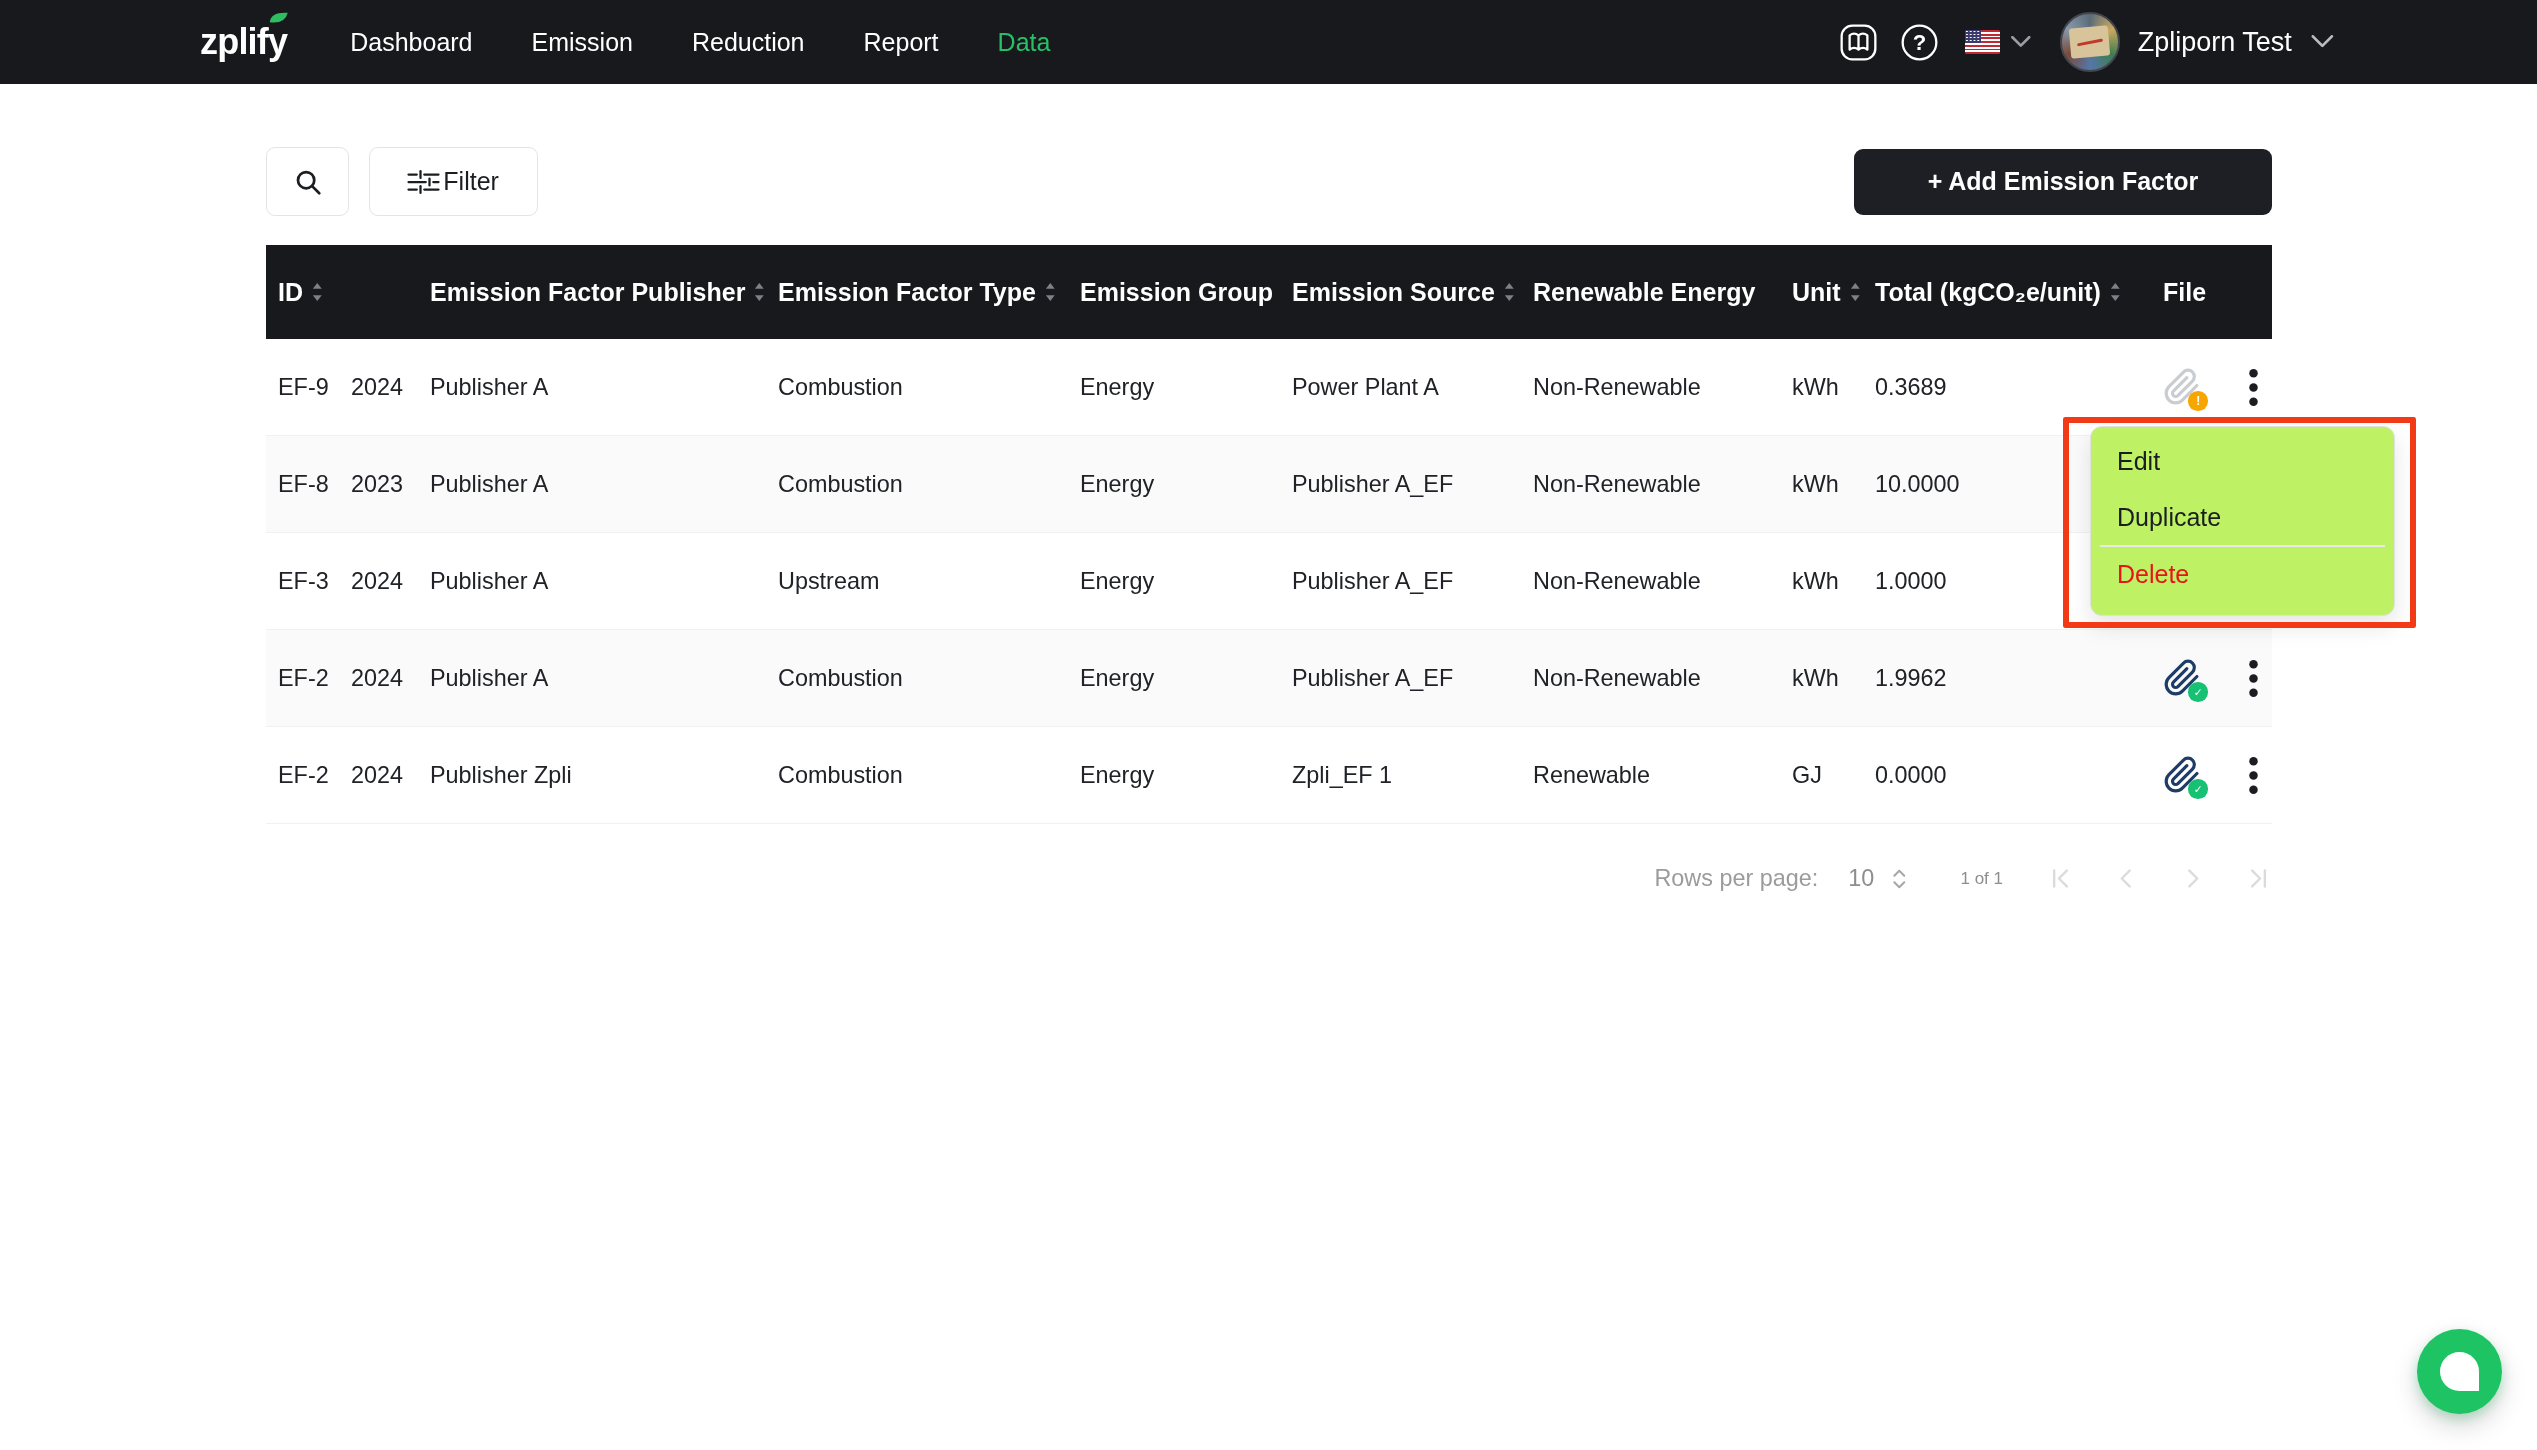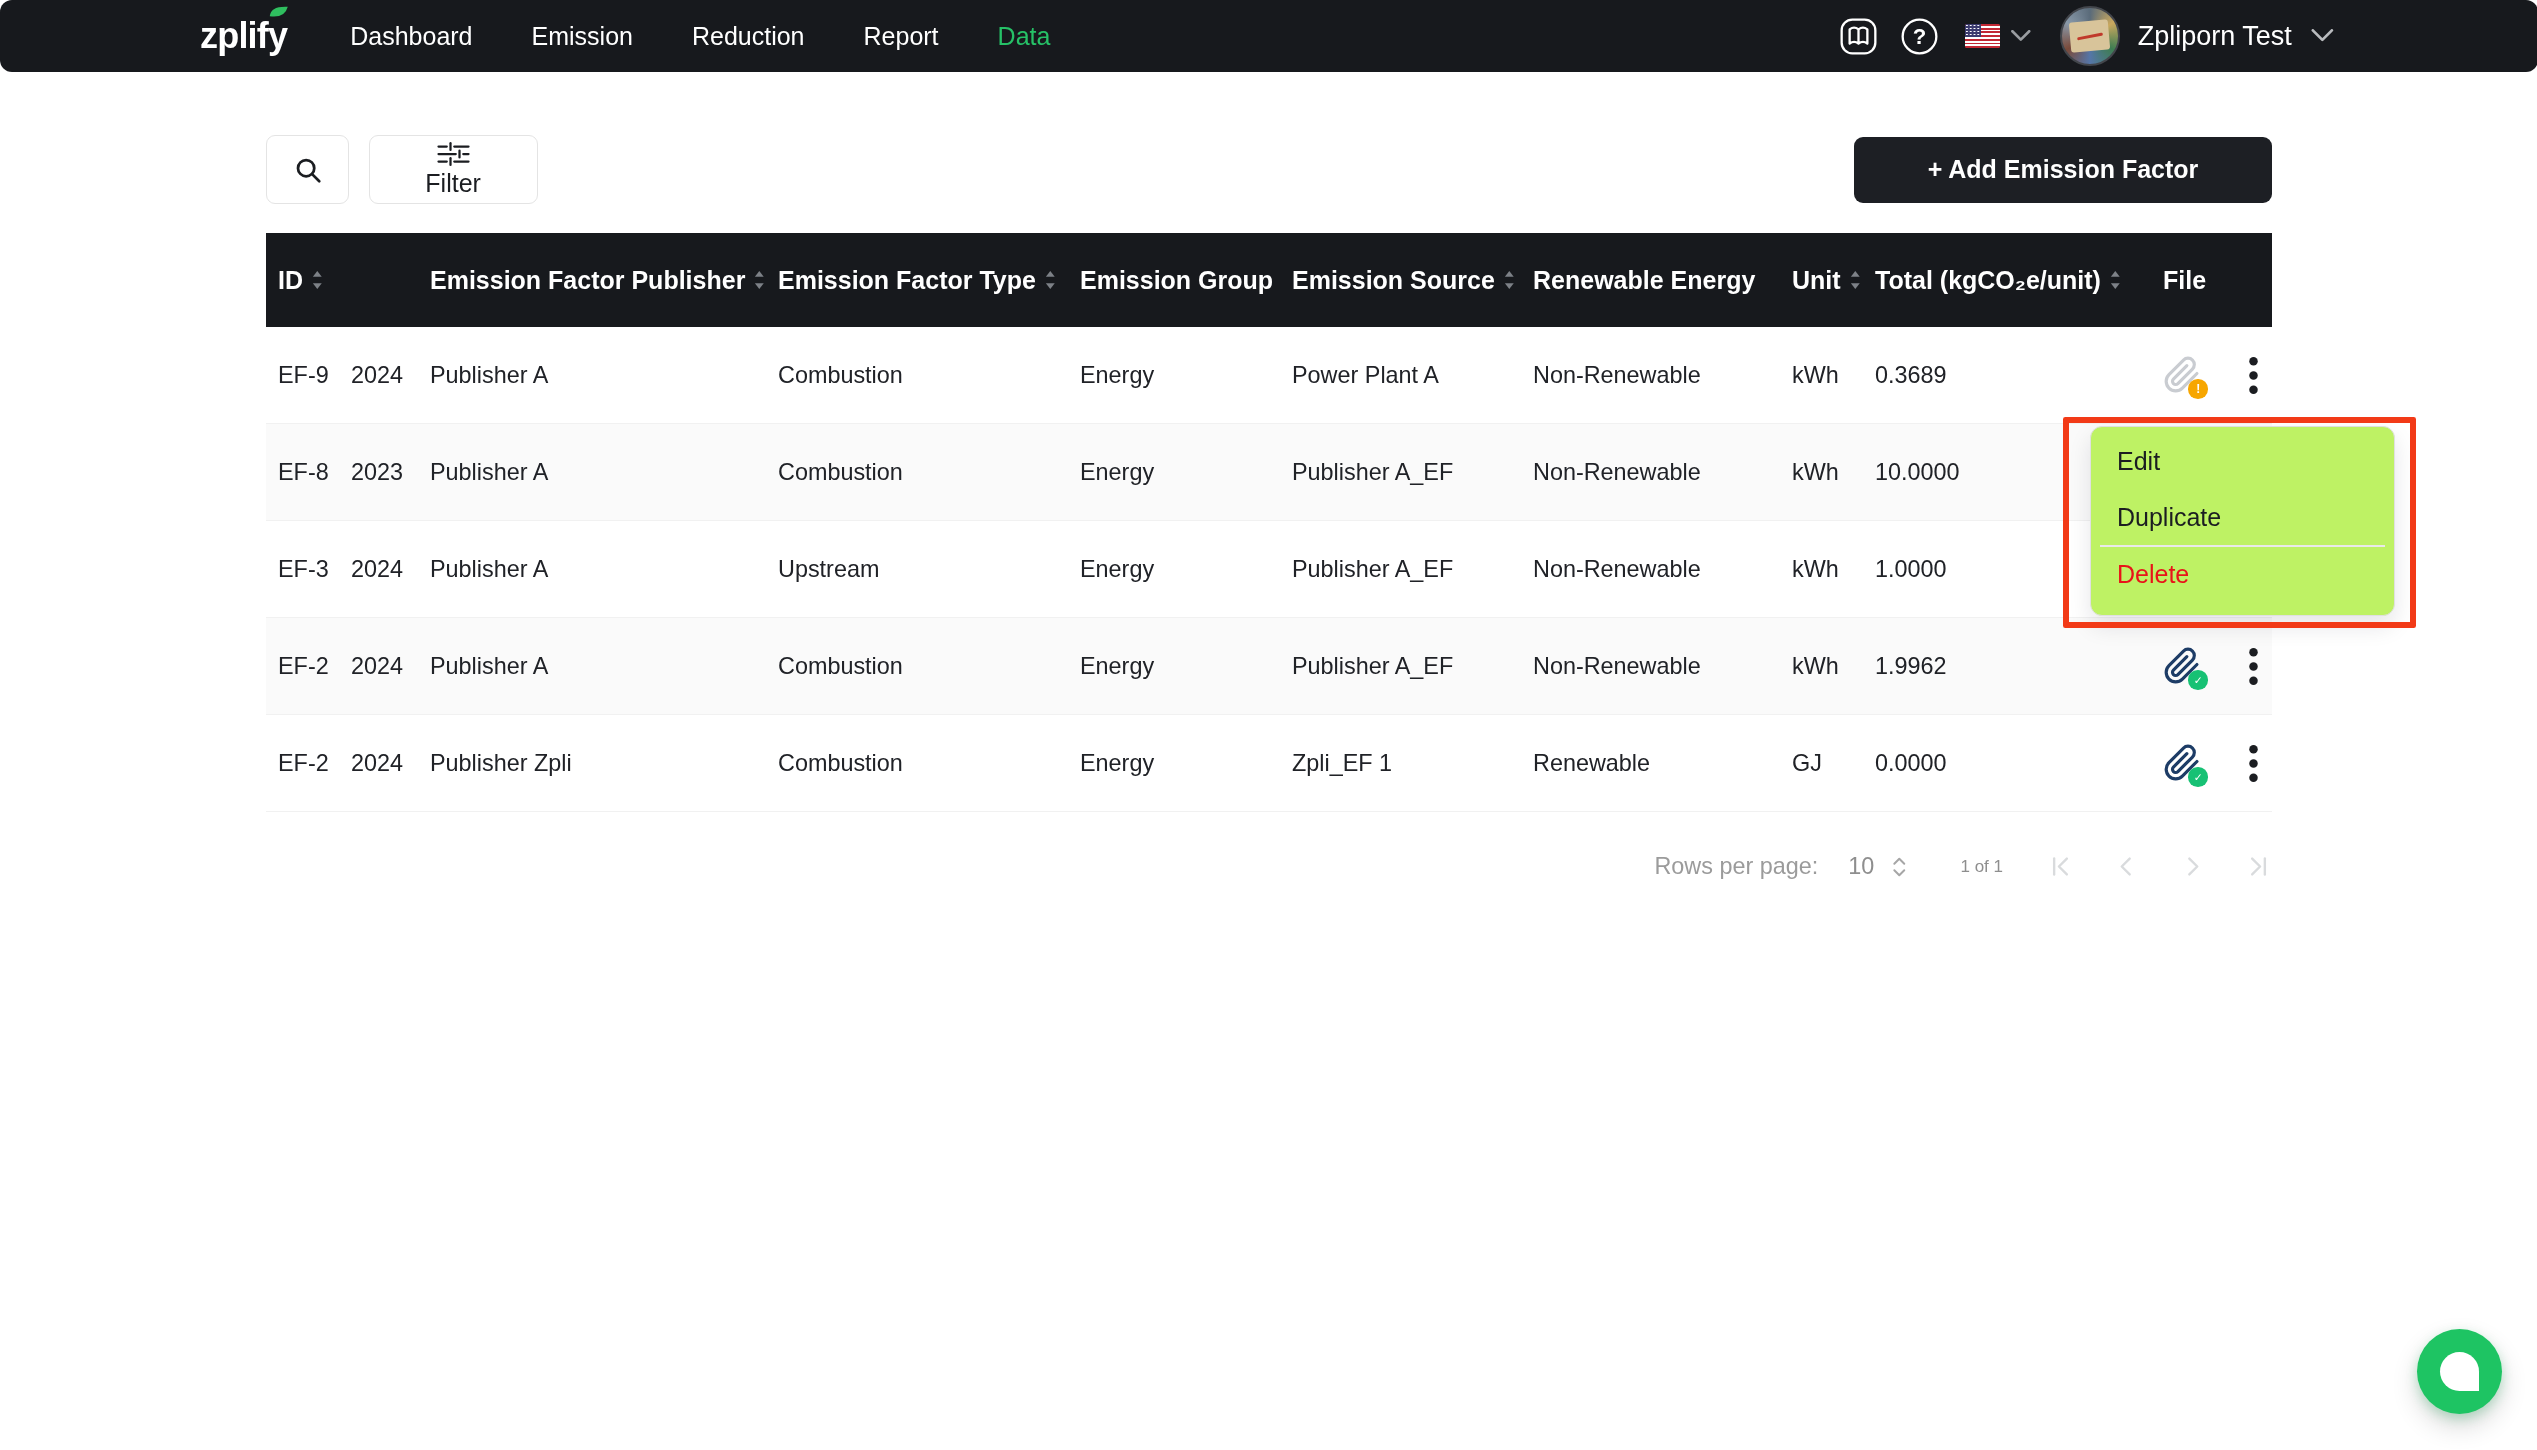--- a/index.html
+++ b/index.html
@@ -5,22 +5,22 @@
   * { margin:0; padding:0; box-sizing:border-box; }
   html,body { width:2538px; height:1450px; }
   body {
     font-family:"Liberation Sans","DejaVu Sans",sans-serif;
     background:#ffffff; color:#1b1d21; overflow:hidden;
   }
   .page { position:relative; width:2538px; height:1450px; }
 
   
   .navbar {
-    position:relative; z-index:10; height:72px; background:#17191d;
-    display:flex; align-items:center; padding:0 204px 0 200px;border-radius:12px;
+    position:relative; z-index:10; height:84px; background:#17191d;
+    display:flex; align-items:center; padding:0 204px 0 200px;
   }
   .brand { position:relative; color:#fff; font-size:36px; font-weight:700; letter-spacing:-0.8px; }
   .brand .leaf { position:absolute; left:69px; top:-10.6px; transform:rotate(8deg); }
   .nav-links { display:flex; gap:59px; margin-left:63px; }
   .nav-link { font-size:25px; font-weight:500; color:#ffffff; cursor:pointer; }
   .nav-link.active { color:#26c167; }
   .nav-right { margin-left:auto; display:flex; align-items:center; }
   .icon-btn { display:flex; align-items:center; justify-content:center; cursor:pointer; }
   .flag-group { display:flex; align-items:center; gap:10.6px; margin-left:26px; cursor:pointer; }
   .flag { position:relative; width:35px; height:24px; border-radius:1.5px; overflow:hidden;
@@ -37,21 +37,21 @@
   .nav-chevron { margin-left:19.6px; }
   .ml30 { margin-left:22.7px; }
 
   
   .toolbar { display:flex; align-items:center; margin:63px 266px 0 266px; }
   .btn-outline {
     background:#fff; border:1.5px solid #e4e4e4; border-radius:9px; height:69px;
     display:flex; align-items:center; justify-content:center; cursor:pointer;
   }
   .search-btn { width:83px; }
-  .filter-btn { width:169px; margin-left:19.6px; gap:3px; font-size:25px; font-weight:500; color:#1b1d21;flex-direction:column; }
+  .filter-btn { width:169px; margin-left:19.6px; gap:3px; font-size:25px; font-weight:500; color:#1b1d21; }
   .add-btn {
     margin-left:auto; width:418px; height:66px; background:#1d1f24; color:#fff;
     border:none; border-radius:9px; font-size:25px; font-weight:600; cursor:pointer;
     display:flex; align-items:center; justify-content:center;
     font-family:"Liberation Sans","DejaVu Sans",sans-serif;
   }
 
   
   .table { margin:29px 266px 0 266px; width:2006px; }
   .tgrid { display:grid; grid-template-columns:152px 348px 302px 212px 241px 259px 83px 288px 83px 38px; }

